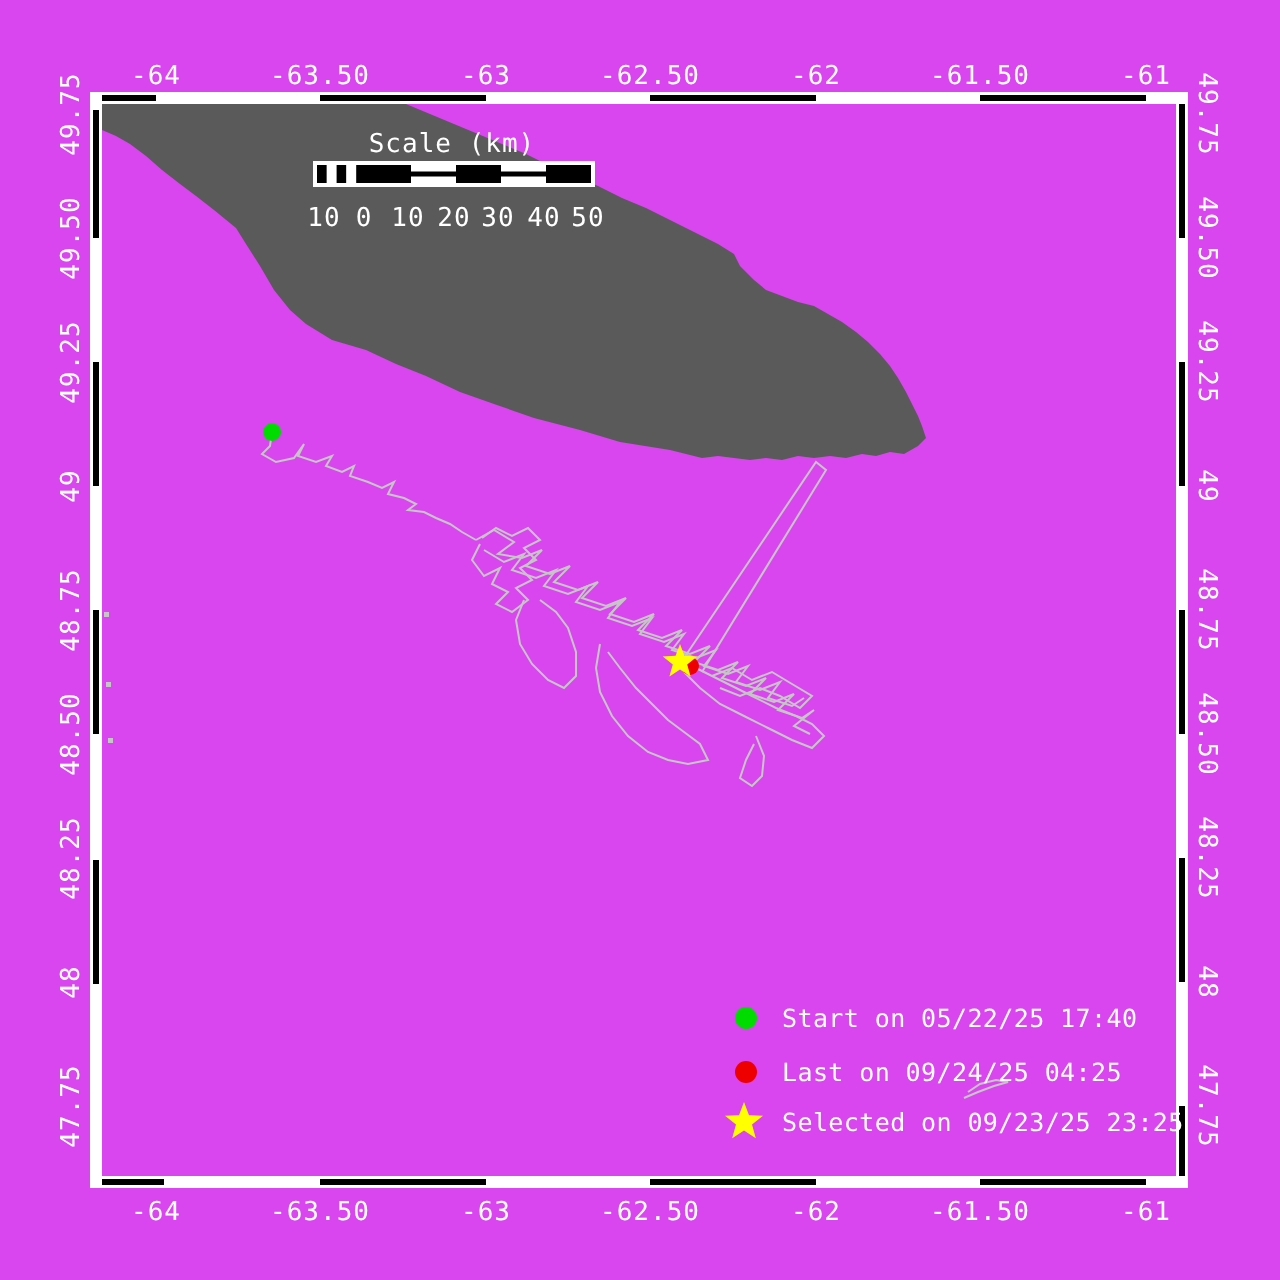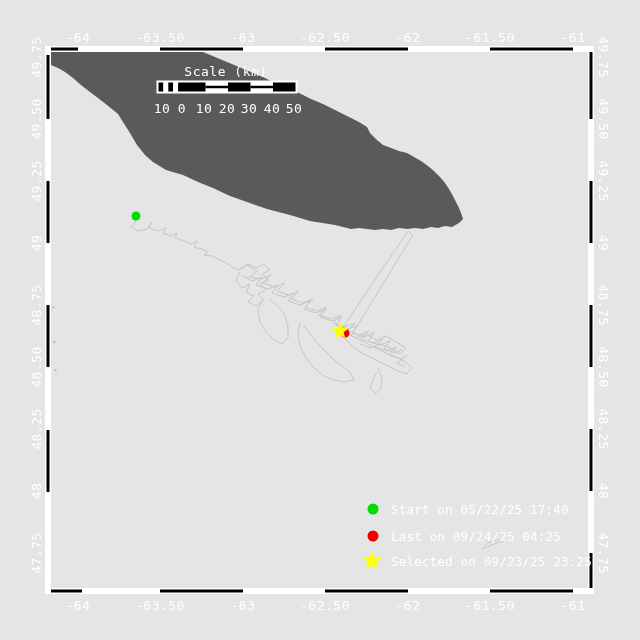--- a/index.html
+++ b/index.html
@@ -1,16 +1,16 @@
 <!DOCTYPE html>
 <html><head>
 <meta charset="utf-8">
 <style>
   html,body{margin:0;padding:0;background:#000;}
-  .stage{position:relative;width:640px;height:640px;background:#e5e5e5;overflow:hidden;}
+  .stage{position:relative;width:640px;height:640px;background:#d946ef;overflow:hidden;}
   svg{display:block;}
   svg text{
     font-family:"DejaVu Sans Mono","Liberation Mono",monospace;
     fill:#ffffff;
   }
   .axis-label{font-size:13px;letter-spacing:0.5px;}
   .scale-title{font-size:13px;letter-spacing:0.5px;}
   .scale-num{font-size:13px;letter-spacing:0.5px;}
   .legend-label{font-size:12.5px;letter-spacing:0.2px;}
 </style>

